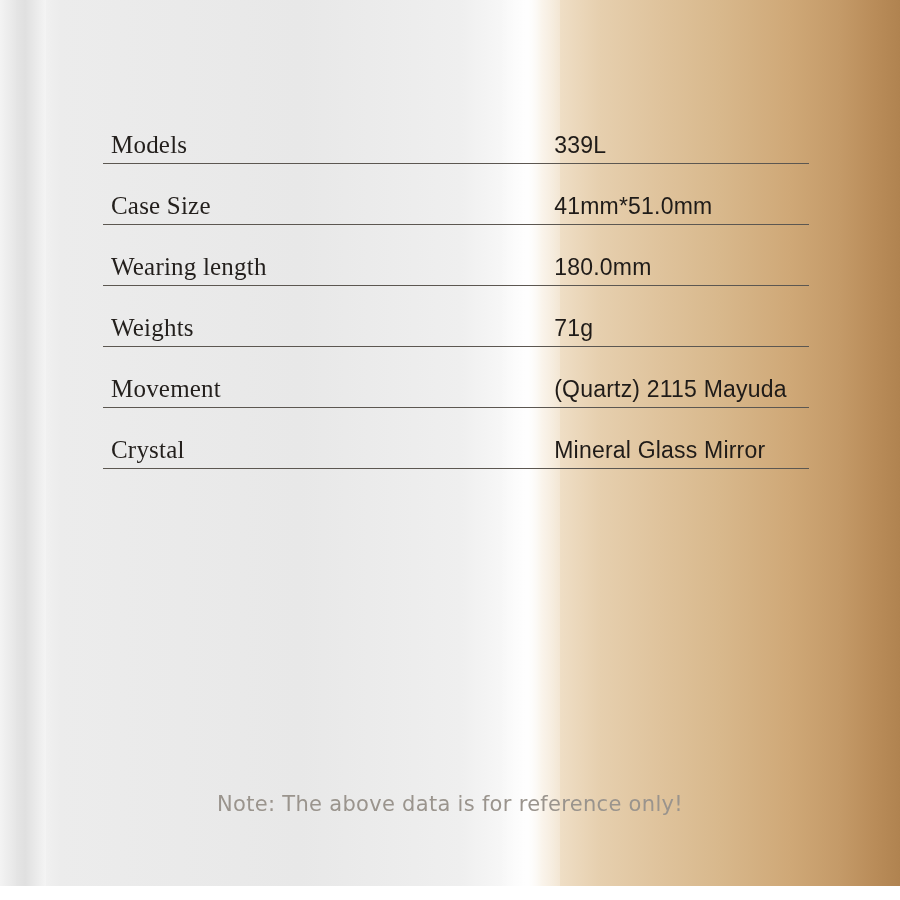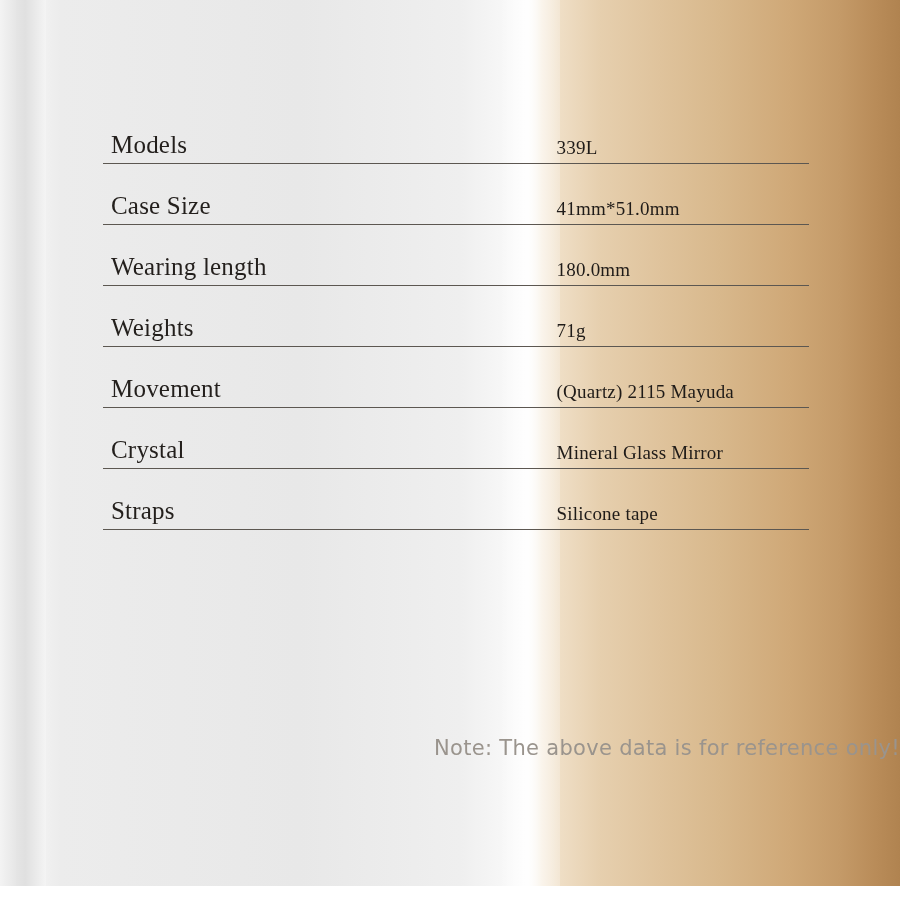--- a/index.html
+++ b/index.html
@@ -89,30 +89,30 @@
     letter-spacing: 0.2px;
     white-space: nowrap;
   }
   .spec-table td.label {
     width: 450px;
     padding-left: 8px;
   }
   .spec-table td.value {
     width: 256px;
     padding-left: 9px;
-    font-family: Liberation Serif, serif;
-    font-size: 19px;
+    font-family: Liberation Sans, sans-serif;
+    font-size: 23px;
     color: #1f1b18;
   }
   .note {
     position: absolute;
     left: 0;
-    top: 736px;
+    top: 792px;
     width: 900px;
-    text-align: right;
+    text-align: center;
     font-family: "DejaVu Sans", sans-serif;
     font-size: 21px;
     color: #9a948d;
     letter-spacing: 0.3px;
   }
 </style>
 </head>
 <body>
 
 <div id="spec-sheet">
@@ -139,21 +139,17 @@
         <td class="value">71g</td>
       </tr>
       <tr>
         <td class="label">Movement</td>
         <td class="value">(Quartz) 2115 Mayuda</td>
       </tr>
       <tr>
         <td class="label">Crystal</td>
         <td class="value">Mineral Glass Mirror</td>
       </tr>
-      <tr>
-        <td class="label">Straps</td>
-        <td class="value">Silicone tape</td>
-      </tr>
     </tbody>
   </table>
 
   <div class="note">Note: The above data is for reference only!</div>
 </div>
 
 </body></html>

